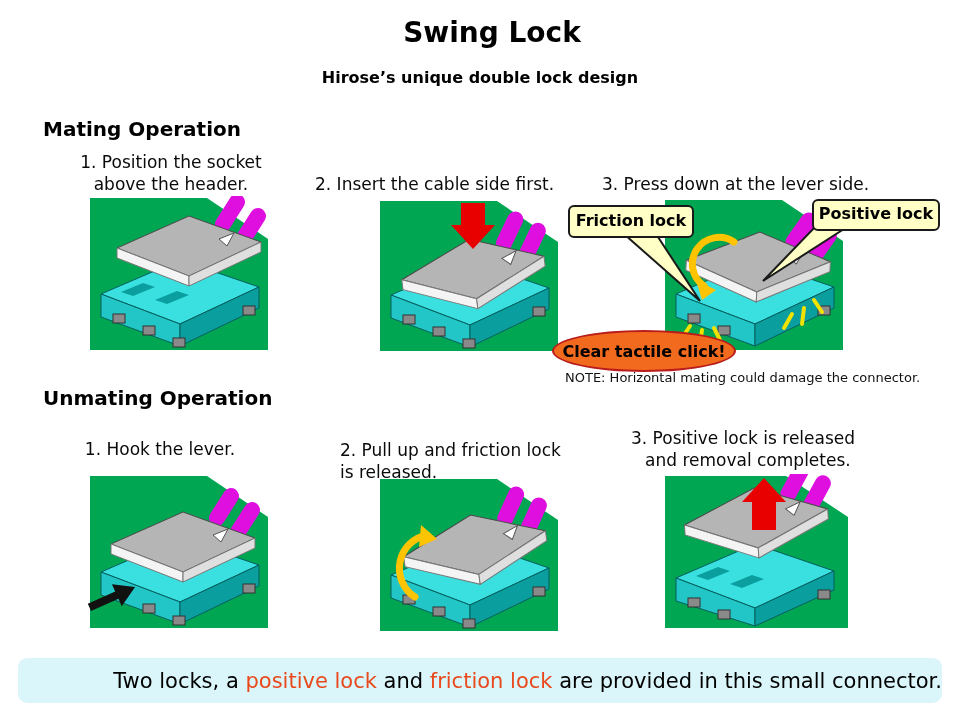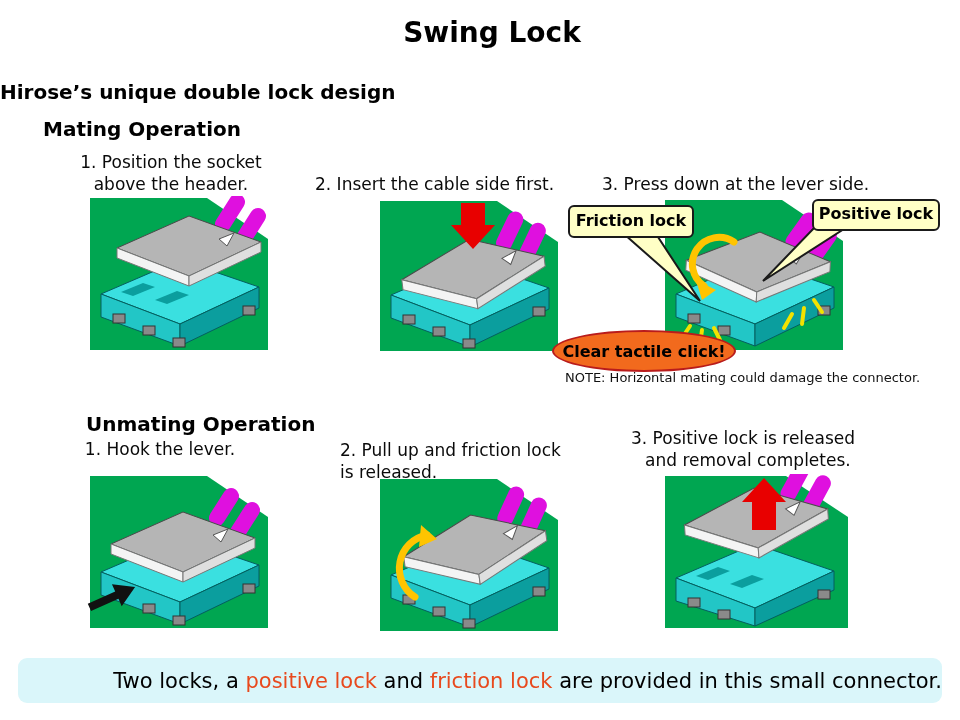--- a/index.html
+++ b/index.html
@@ -1,20 +1,20 @@
 <!DOCTYPE html>
 <html><head>
 <meta charset="utf-8">
 <style>
   html,body{margin:0;padding:0;background:#fff;}
   #slide{position:relative;width:960px;height:720px;background:#ffffff;overflow:hidden;
          font-family:"DejaVu Sans","Liberation Sans",sans-serif;color:#000;}
   .abs{position:absolute;}
   .title{font-size:28px;font-weight:bold;text-align:center;width:100%;}
-  .subtitle{font-size:20px;font-weight:bold;width:100%;margin-top:12px;}
+  .subtitle{font-size:16px;font-weight:bold;text-align:center;width:100%;}
   .section-head{font-size:20px;font-weight:bold;}
   .caption{font-size:17px;line-height:22px;color:#0a0a0a;}
   .caption.center{text-align:center;}
   .note{font-size:13px;color:#111;}
   .callout{background:#ffffc6;border:2px solid #1a1a1a;border-radius:6px;
            font-size:16px;font-weight:bold;text-align:center;line-height:27px;z-index:6;}
   .ellipse{background:#f26a1d;border:2px solid #b91c1c;border-radius:50%;
            font-size:16px;font-weight:bold;text-align:center;color:#000;z-index:6;
            display:flex;align-items:center;justify-content:center;}
   .tail{z-index:5;}
@@ -131,21 +131,21 @@
     <polygon points="70,1 102,1 18,55" fill="#ffffc6" stroke="#1a1a1a" stroke-width="2"></polygon>
   </svg>
 
   <div class="abs callout" style="left:568px;top:205px;width:122px;height:29px;">Friction lock</div>
   <div class="abs callout" style="left:812px;top:199px;width:124px;height:28px;line-height:26px;">Positive lock</div>
 
   <div class="abs ellipse" style="left:552px;top:330px;width:180px;height:38px;">Clear tactile click!</div>
 
   <div class="abs note" style="left:565px;top:370px;">NOTE: Horizontal mating could damage the connector.</div>
 
-  <div class="abs section-head" style="left:43px;top:412px;margin-left:43px;">Unmating Operation</div>
+  <div class="abs section-head" style="left:43px;top:386px;">Unmating Operation</div>
 
   <div class="abs caption center" style="left:60px;top:438px;width:200px;">1. Hook the lever.</div>
   <div class="abs caption" style="left:340px;top:439px;">
     <span>2. Pull up and friction lock</span><br>
     <span>is released.</span>
   </div>
   <div class="abs caption" style="left:631px;top:427px;">
     <span>3. Positive lock is released</span><br>
     <span style="padding-left:14px;">and removal completes.</span>
   </div>

